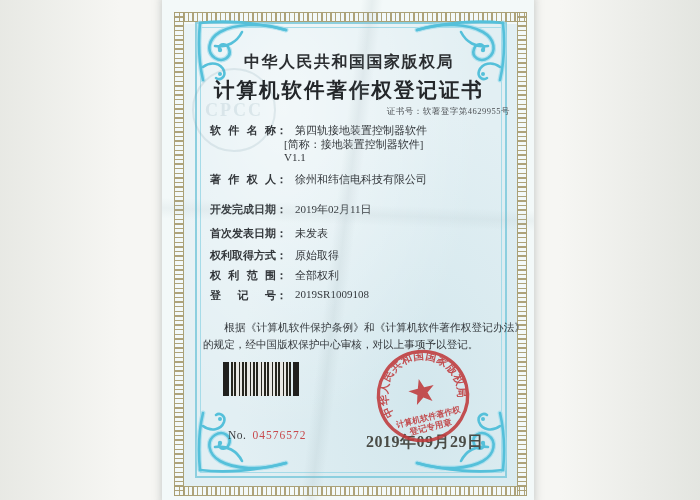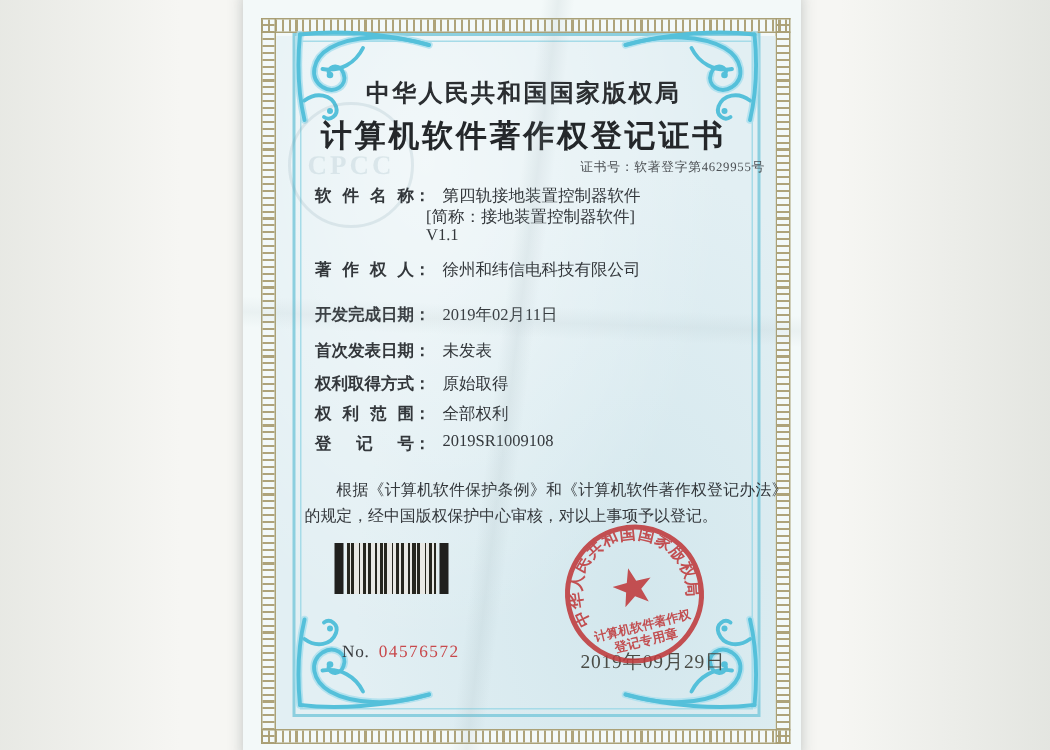--- a/index.html
+++ b/index.html
@@ -35,21 +35,21 @@
   .row .val{margin-left:8px;}
   .subline{font-size:11px;color:#33373b;position:absolute;left:122px;}
   #paragraph{left:41px;top:324px;width:322px;font-size:10.6px;line-height:16.5px;text-indent:2em;color:#33373b;text-align:justify;}
   #barcode{position:absolute;left:61px;top:366px;width:76px;height:34px;display:flex;}
   #barcode .bar{width:6px;background:#20201e;}
   #barcode .mid{flex:1;margin:0 2px;
     background-image:repeating-linear-gradient(90deg,#26261f 0 2px,#e8e8e4 2px 3px,#26261f 3px 5px,#e8e8e4 5px 8px,#26261f 8px 9px,#e8e8e4 9px 11px),
                      repeating-linear-gradient(0deg,rgba(240,240,236,0) 0 3px,rgba(240,240,236,.85) 3px 4px,rgba(240,240,236,0) 4px 7px,rgba(240,240,236,.6) 7px 9px);}
   #serial{left:66px;top:433px;font-size:11.5px;letter-spacing:.5px;color:#3a3d40;}
   #serial .num{color:#c8494c;margin-left:6px;letter-spacing:1px;}
-  #issue-date{left:225px;top:436px;font-size:13px;color:#4a4c46;letter-spacing:.5px;z-index:1;}
+  #issue-date{left:204px;top:436px;font-size:16px;color:#4a4c46;letter-spacing:.5px;z-index:1;font-weight:bold;}
   #stamp{position:absolute;left:212px;top:351px;width:98px;height:98px;z-index:2;opacity:.88;transform:rotate(-14deg);}
   .flourish{position:absolute;width:94px;height:64px;}
   #fl-tl{left:34px;top:23px;}
   #fl-tr{left:251px;top:23px;transform:scaleX(-1);}
   #fl-bl{left:34px;top:414px;transform:scaleY(-1);}
   #fl-br{left:251px;top:414px;transform:scale(-1,-1);}
   #watermark{position:absolute;left:30px;top:72px;width:80px;height:80px;border:2px solid rgba(110,150,160,.16);
     border-radius:50%;display:flex;align-items:center;justify-content:center;
     font-size:18px;letter-spacing:2px;color:rgba(110,150,160,.16);font-weight:bold;}
 </style>

